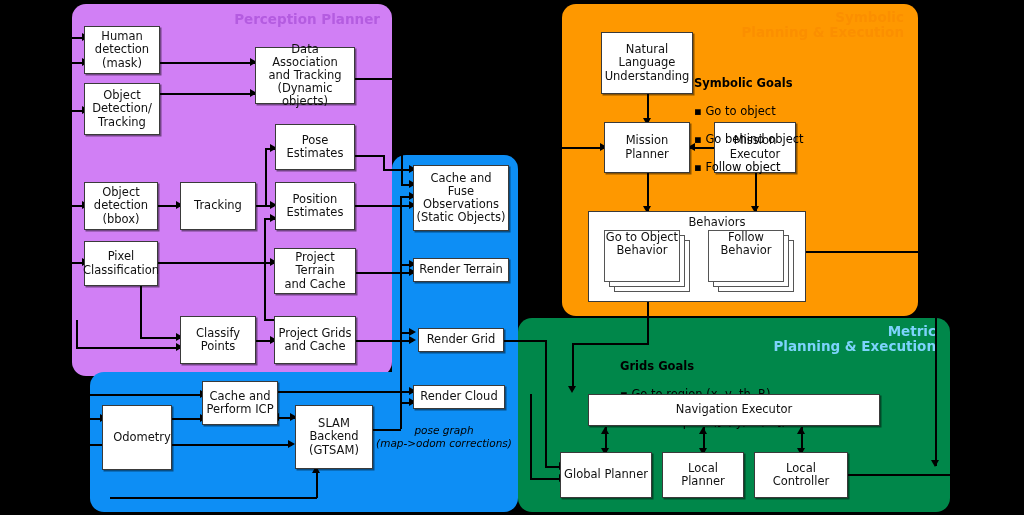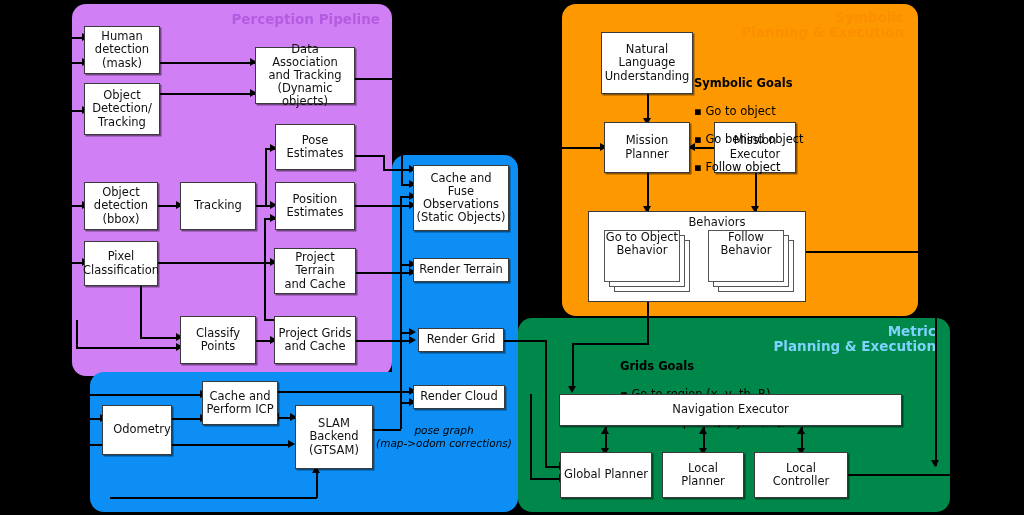--- a/index.html
+++ b/index.html
@@ -36,21 +36,21 @@
 <body>
 
 <div id="stage">
 
   <div class="panel" style="left:72px;top:4px;width:320px;height:372px;background:#d17ff5;"></div>
   <div class="panel" style="left:90px;top:372px;width:428px;height:140px;background:#0d8ef5;"></div>
   <div class="panel" style="left:392px;top:155px;width:126px;height:290px;background:#0d8ef5;border-radius:14px;"></div>
   <div class="panel" style="left:562px;top:4px;width:356px;height:312px;background:#fe9800;"></div>
   <div class="panel" style="left:518px;top:318px;width:432px;height:194px;background:#00874a;"></div>
 
-  <div class="panel-title" style="left:180px;top:12px;width:200px;color:#b45ce0;">Perception Pipeline</div>
+  <div class="panel-title" style="left:180px;top:12px;width:200px;color:#b45ce0;">Perception Planner</div>
   <div class="panel-title" style="left:700px;top:10px;width:204px;color:#fb8f00;">Symbolic
 Planning &amp; Execution</div>
   <div class="panel-title" style="left:740px;top:324px;width:196px;color:#7dd3fc;">Metric
 Planning &amp; Execution</div>
 
   <div class="ln lnh" style="left:62px;top:37px;width:22px;"></div>
   <div class="ar ar-r" style="left:82px;top:33px;"></div>
   <div class="ln lnh" style="left:62px;top:62px;width:22px;"></div>
   <div class="ar ar-r" style="left:82px;top:58px;"></div>
   <div class="ln lnh" style="left:62px;top:110px;width:22px;"></div>
@@ -205,21 +205,21 @@
     </div>
   <div class="box" style="left:413px;top:258px;width:96px;height:24px;">
     <span>Render Terrain</span>
     </div>
   <div class="box" style="left:418px;top:328px;width:86px;height:24px;">
     <span>Render Grid</span>
     </div>
   <div class="box" style="left:413px;top:385px;width:92px;height:24px;">
     <span>Render Cloud</span>
     </div>
-  <div class="box" style="left:102px;top:405px;width:70px;height:50px;padding-left:12px;">
+  <div class="box" style="left:102px;top:405px;width:70px;height:65px;padding-left:12px;">
     <span>Odometry</span>
     </div>
   <div class="box" style="left:202px;top:381px;width:76px;height:44px;">
     <span>Cache and
 Perform ICP</span>
     </div>
   <div class="box" style="left:295px;top:405px;width:78px;height:64px;">
     <span>SLAM
 Backend
 (GTSAM)</span>
@@ -307,21 +307,21 @@
   <div class="ln lnh" style="left:530px;top:478px;width:33px;"></div>
   <div class="ar ar-r" style="left:559px;top:474px;"></div>
 
   <div class="ln lnh" style="left:847px;top:474px;width:105px;"></div>
 
   <div class="note" style="left:620px;top:345px;width:230px;">
     <b>Grids Goals</b><br>
     <span>▪ Go to region (x, y, th, R)</span><br>
     <span>▪ External path ([x, y, th, R])</span>
   </div>
-  <div class="box" style="left:559px;top:394px;width:343px;height:32px;text-align:center;">
+  <div class="box" style="left:588px;top:394px;width:292px;height:32px;text-align:center;">
     <span>Navigation Executor</span>
     </div>
   <div class="box" style="left:560px;top:452px;width:92px;height:46px;">
     <span>Global Planner</span>
     </div>
   <div class="box" style="left:662px;top:452px;width:82px;height:46px;">
     <span>Local Planner</span>
     </div>
   <div class="box" style="left:754px;top:452px;width:94px;height:46px;justify-content:flex-end;">
     <span>Local Controller</span>

